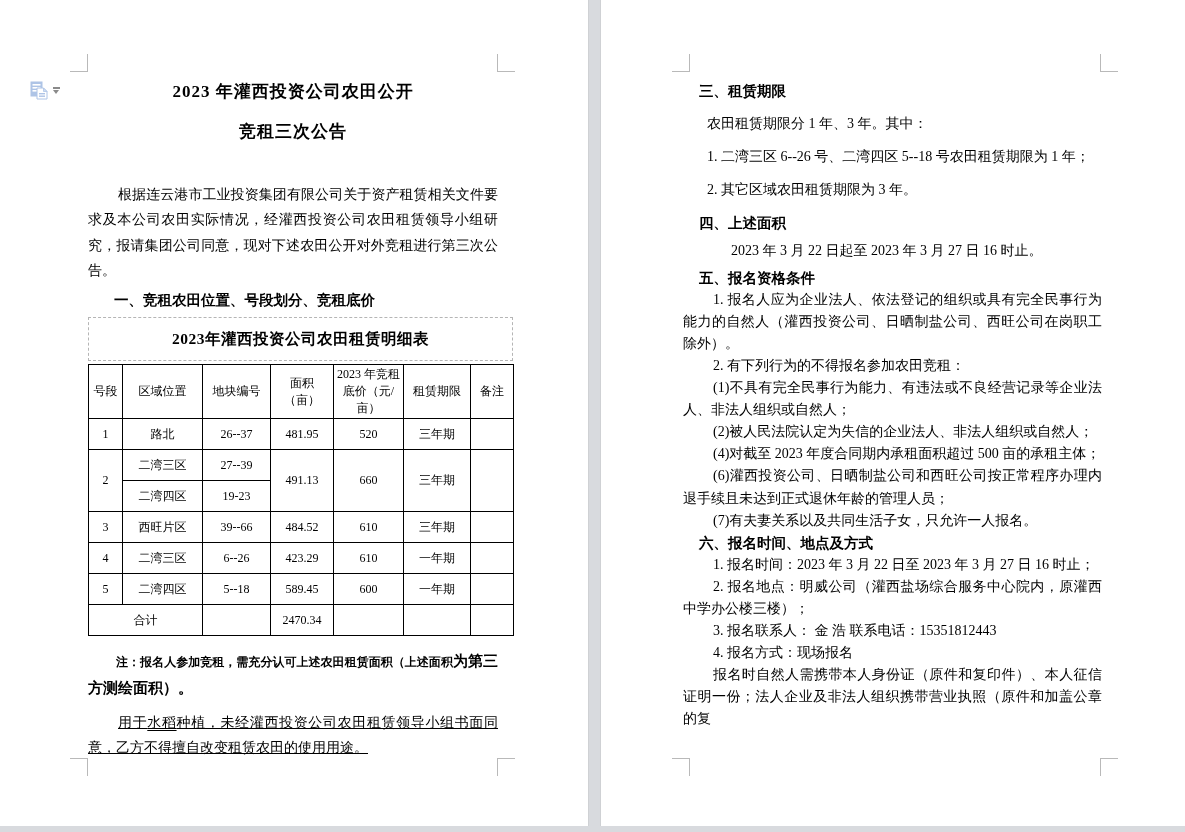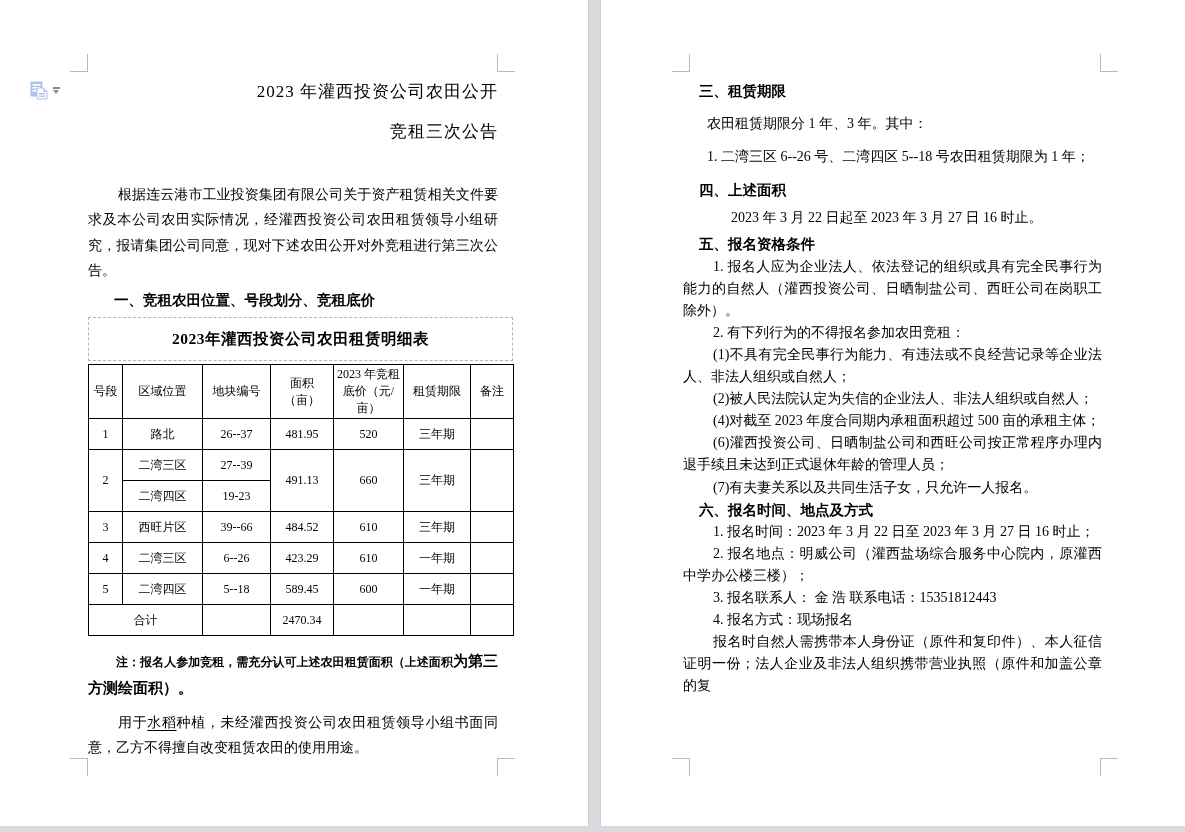--- a/index.html
+++ b/index.html
@@ -19,39 +19,39 @@
   .mark.br { border-left:1px solid #b9b9b9;  border-top:1px solid #b9b9b9; }
 
   
   #paste-btn { left:30px; top:80px; width:40px; height:24px; cursor:pointer; display:flex; align-items:flex-start; }
   #paste-btn .arrowbox { margin-left:5px; margin-top:7px; }
   #paste-btn .bar { width:7px; height:2px; background:#8a8a8a; margin-bottom:1px; }
   #paste-btn .tri { width:0; height:0; border-left:3.5px solid transparent; border-right:3.5px solid transparent; border-top:4px solid #8a8a8a; }
 
   
   #page1 { left:88px; top:72px; width:410px; }
-  .doc-title { text-align:right; font-weight:normal; font-size:17px; line-height:24px; letter-spacing:1px; }
+  .doc-title { text-align:center; font-weight:bold; font-size:17px; line-height:24px; letter-spacing:1px; }
   #t1 { margin-top:8px; } #t2 { margin-top:16px; }
   .body-p { font-size:14px; line-height:25.3px; text-align:justify; text-indent:30px; }
   #intro { margin-top:38px; }
   .sec-h { font-size:14.5px; font-weight:bold; padding-left:26px; line-height:22px; }
   #sec1-h { margin-top:6px; }
 
   #table-wrap { margin-top:6px; width:425px; }
   #tbl-title-box { border:1px dashed #b5b5b5; height:44px; display:flex; align-items:center; justify-content:center;
      font-weight:bold; font-size:15.5px; letter-spacing:0.5px; }
   table { border-collapse:collapse; table-layout:fixed; width:425px; margin-top:3px; }
   td,th { border:1px solid #000; font-size:12px; text-align:center; vertical-align:middle; padding:1px 2px; font-weight:normal; overflow:hidden; }
   thead tr { height:46px; }
   tbody tr { height:31px; }
 
   #note { margin-top:12px; font-size:12px; font-weight:bold; line-height:26px; text-align:justify; text-indent:28px; }
   #note .big { font-size:15px; }
   #sec2-h { margin-top:9px; }
-  #sec2-p { margin-top:8px; line-height:25px; }
+  #sec2-p { margin-top:8px; line-height:25px;text-decoration:underline; }
   .u { text-decoration:underline; text-underline-offset:3px; }
 
   
   #page2 { left:683px; top:62px; width:419px; }
   .p2 { font-size:14px; line-height:22.1px; text-align:justify; }
   .p2.ind { text-indent:30px; }
   .p2.ind24 { text-indent:24px; }
   .h2x { font-size:14.5px; font-weight:bold; padding-left:16px; line-height:22.1px; }
   #s3h { margin-top:18px; } #s3p1,#s3i1,#s3i2,#s4h { margin-top:11px; }
   #s4p1 { margin-top:6px; } #s5h { margin-top:4px; }
@@ -187,20 +187,21 @@
 
   <p id="note"><span>注：报名人参加竞租，需充分认可上述农田租赁面积（上述面积</span><span class="big">为第三方测绘面积）。</span></p>
 
   <p id="sec2-p" class="body-p"><span>用于</span><span class="u">水稻</span><span>种植，未经灌西投资公司农田租赁领导小组书面同意，乙方不得擅自改变租赁农田的使用用途。</span></p>
 </div>
 
 <div id="page2" class="abs">
   <div id="s3h" class="h2x">三、租赁期限</div>
   <p id="s3p1" class="p2 ind24">农田租赁期限分 1 年、3 年。其中：</p>
   <p id="s3i1" class="p2 ind24">1. 二湾三区 6--26 号、二湾四区 5--18 号农田租赁期限为 1 年；</p>
+  <p id="s3i2" class="p2 ind24">2. 其它区域农田租赁期限为 3 年。</p>
 
   <div id="s4h" class="h2x">四、上述面积</div>
   <p id="s4p1" class="p2" style="text-indent:48px;">2023 年 3 月 22 日起至  2023 年  3 月  27 日 16 时止。</p>
 
   <div id="s5h" class="h2x">五、报名资格条件</div>
   <p class="p2 ind">1. 报名人应为企业法人、依法登记的组织或具有完全民事行为能力的自然人（灌西投资公司、日晒制盐公司、西旺公司在岗职工除外）。</p>
   <p class="p2 ind">2. 有下列行为的不得报名参加农田竞租：</p>
   <p class="p2 ind">(1)不具有完全民事行为能力、有违法或不良经营记录等企业法人、非法人组织或自然人；</p>
   <p class="p2 ind">(2)被人民法院认定为失信的企业法人、非法人组织或自然人；</p>
   <p class="p2 ind">(4)对截至 2023 年度合同期内承租面积超过 500 亩的承租主体；</p>

